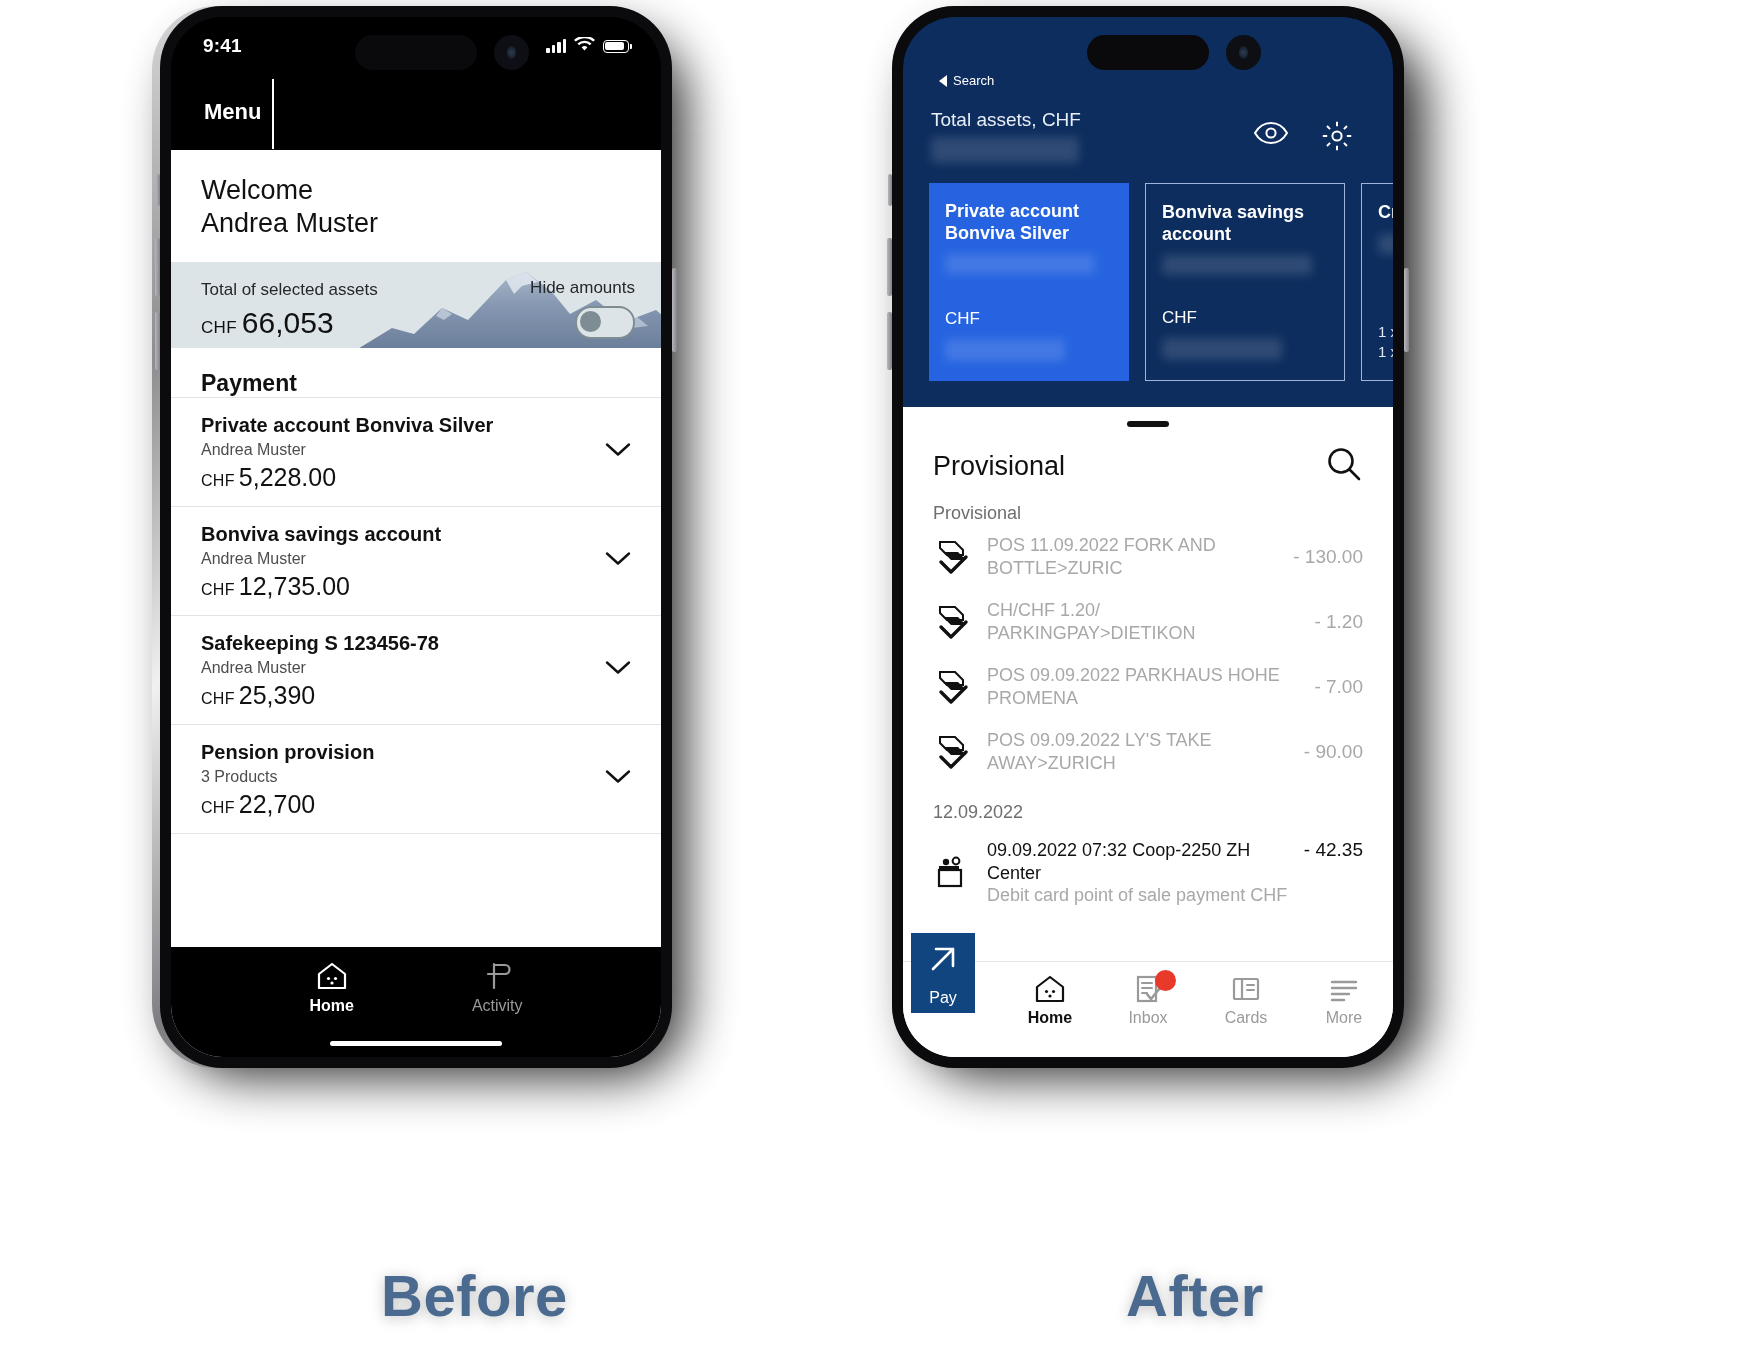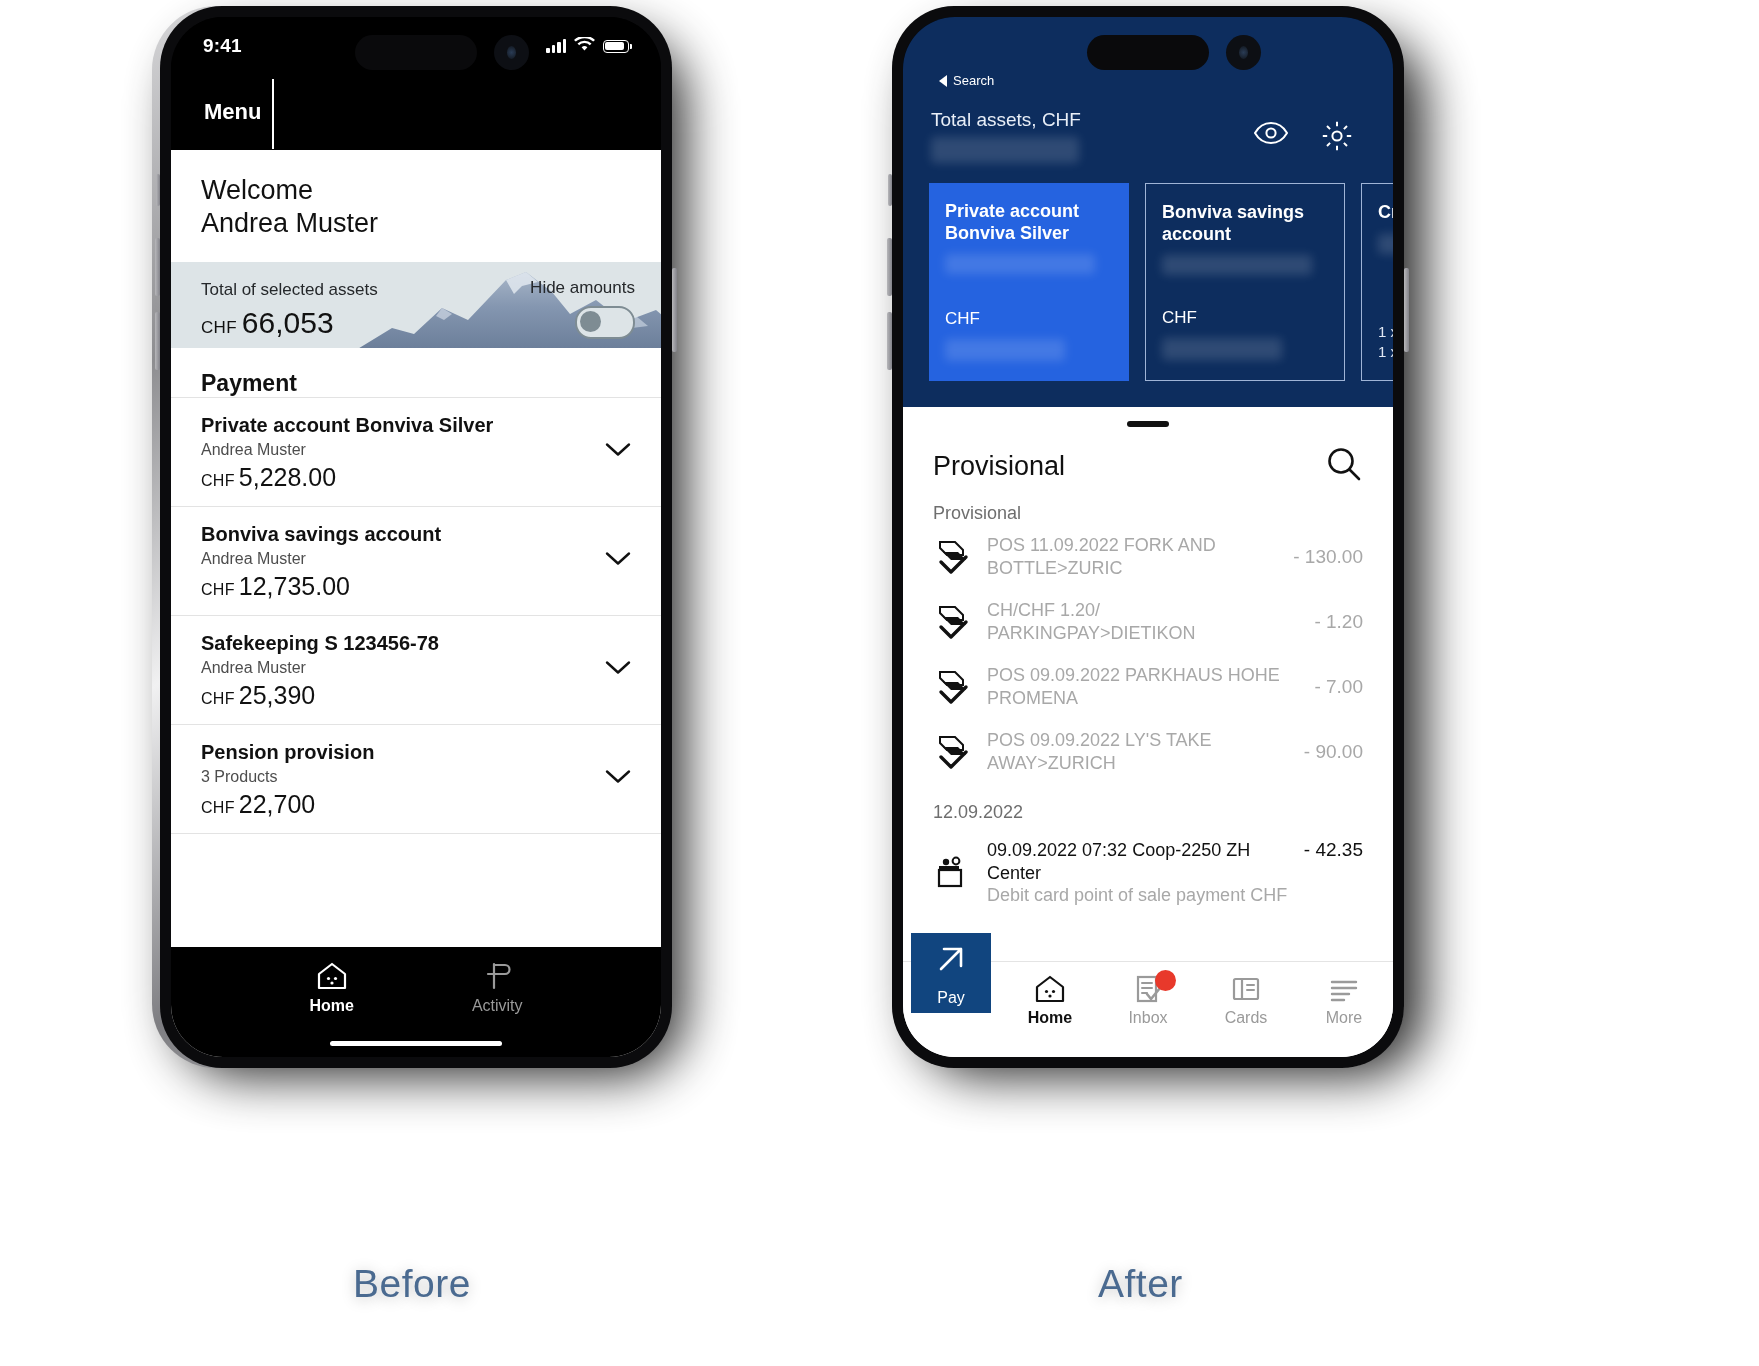--- a/index.html
+++ b/index.html
@@ -174,34 +174,35 @@
   .a-date{font-size:18px;color:#6e6e6e;padding:18px 30px 6px 30px;}
   .tx.solid .tx-txt{color:#111;}
   .tx.solid .tx-amt{color:#111;}
   .tx-sub{color:#a8a8a8;}
 
   .a-tabbar{
     position:absolute;left:0;right:0;bottom:0;height:96px;background:#fff;border-top:1px solid #e4e4e4;
     display:flex;align-items:flex-start;padding-top:12px;box-sizing:border-box;
   }
   .a-pay{
-    position:absolute;left:8px;bottom:44px;width:80px;height:80px;background:#11457f;
+    position:absolute;left:8px;bottom:44px;width:64px;height:80px;background:#11457f;
     display:flex;flex-direction:column;align-items:center;justify-content:center;gap:10px;
   }
   .a-pay .lbl{font-size:16px;color:#fff;}
   .a-tab{flex:1;display:flex;flex-direction:column;align-items:center;gap:5px;position:relative;}
   .a-tab .lbl{font-size:16px;color:#9a9a9a;}
   .a-tab.active .lbl{color:#111;font-weight:bold;}
   .a-badge{position:absolute;left:calc(50% + 7px);top:-4px;width:21px;height:21px;border-radius:50%;background:#e8392b;}
   .a-spacer{flex:1;}
 
   
   .caption{
-    position:absolute;font-size:39px;font-weight:normal;color:#4a6a90;letter-spacing:.5px;
+    position:absolute;font-size:58px;font-weight:bold;color:#4a6a90;letter-spacing:.5px;
     text-shadow:0 2px 14px rgba(0,0,0,.25);
+    margin-left:28px;
   }
 </style>
 </head>
 <body>
 
 <div class="stage">
 
   <div class="phone-shadow" style="left:178px;top:36px;width:506px;height:1040px;"></div>
   <div class="phone-outer" style="left:152px;top:6px;width:512px;height:1062px;">
     <div class="phone" style="left:0;top:0;width:512px;height:1062px;margin-left:8px;">

